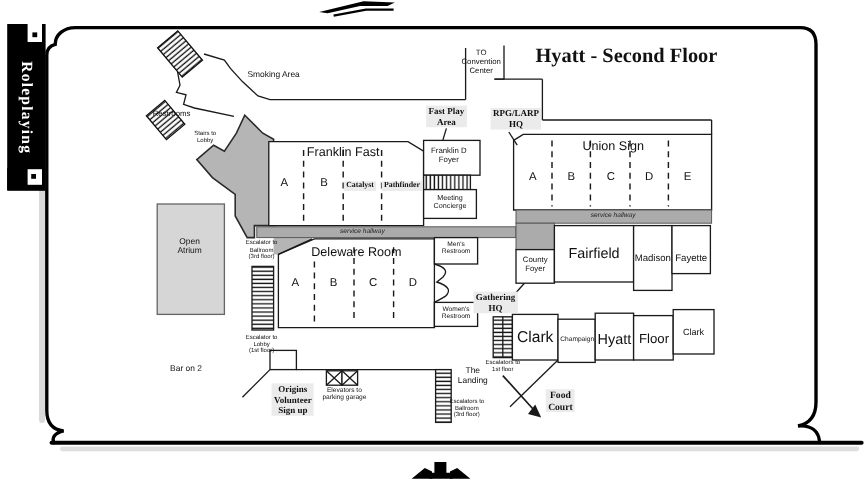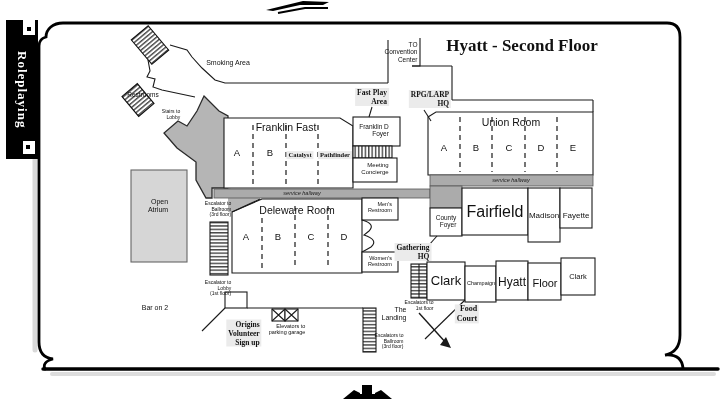--- a/index.html
+++ b/index.html
@@ -1,19 +1,19 @@
 <!DOCTYPE html>
 <html><head>
 <meta charset="utf-8">
 <style>
   html,body{margin:0;padding:0;background:#fff;}
   #stage{position:relative;width:720px;height:409px;background:#fff;overflow:hidden;
          font-family:"Liberation Sans",sans-serif;}
   #stage svg{position:absolute;left:0;top:0;}
-  .lbl{position:absolute;transform:translate(-50%,-50%);white-space:pre-line;text-align:right;
+  .lbl{position:absolute;transform:translate(-50%,-50%);white-space:pre-line;text-align:center;
        line-height:1.12;color:#111;z-index:3;}
   .b{font-family:"Liberation Serif",serif;font-weight:bold;background:#ebebeb;padding:0 2px;line-height:1.2;}
   .i{font-style:italic;color:#222;}
   .title{font-family:"Liberation Serif",serif;font-weight:bold;white-space:nowrap;}
   .tabtxt{position:absolute;left:7px;top:26px;width:30px;height:128px;color:#fff;
           font-family:"Liberation Serif",serif;font-weight:bold;font-size:13px;letter-spacing:1px;
           writing-mode:vertical-rl;text-orientation:mixed;display:flex;align-items:center;justify-content:center;z-index:4;}
 </style>
 </head>
 <body>
@@ -168,21 +168,21 @@
 <div class="lbl" style="left:237px;top:153px;font-size:9.5px">A</div>
 <div class="lbl" style="left:270px;top:153px;font-size:9.5px">B</div>
 <div class="lbl b" style="left:300px;top:155px;font-size:6.5px">Catalyst</div>
 <div class="lbl b" style="left:335px;top:155px;font-size:6.5px">Pathfinder</div>
 <div class="lbl" style="left:374px;top:130px;font-size:6.5px">Franklin D
 Foyer</div>
 <div class="lbl" style="left:375px;top:169px;font-size:6px">Meeting
 Concierge</div>
 <div class="lbl i" style="left:302px;top:193px;font-size:5.5px">service hallway</div>
 
-<div class="lbl" style="left:511px;top:123px;font-size:10.5px">Union Room</div>
+<div class="lbl" style="left:511px;top:123px;font-size:10.5px">Union Sign</div>
 <div class="lbl" style="left:444px;top:148px;font-size:9.5px">A</div>
 <div class="lbl" style="left:476px;top:148px;font-size:9.5px">B</div>
 <div class="lbl" style="left:509px;top:148px;font-size:9.5px">C</div>
 <div class="lbl" style="left:541px;top:148px;font-size:9.5px">D</div>
 <div class="lbl" style="left:573px;top:148px;font-size:9.5px">E</div>
 <div class="lbl i" style="left:511px;top:180px;font-size:5.5px">service hallway</div>
 
 <div class="lbl" style="left:158px;top:206px;font-size:7px">Open
 Atrium</div>
 <div class="lbl" style="left:218px;top:209px;font-size:5px">Escalator to
@@ -199,21 +199,21 @@
 <div class="lbl" style="left:344px;top:237px;font-size:9.5px">D</div>
 <div class="lbl" style="left:380px;top:207px;font-size:5.5px">Men's
 Restroom</div>
 <div class="lbl" style="left:380px;top:261px;font-size:5.5px">Women's
 Restroom</div>
 
 <div class="lbl" style="left:446px;top:221px;font-size:6.5px">County
 Foyer</div>
 <div class="lbl b" style="left:413px;top:252px;font-size:7.5px">Gathering
 HQ</div>
-<div class="lbl" style="left:495px;top:212px;font-size:16px">Fairfield</div>
+<div class="lbl" style="left:495px;top:212px;font-size:12px">Fairfield</div>
 <div class="lbl" style="left:544px;top:216px;font-size:8px">Madison</div>
 <div class="lbl" style="left:576px;top:216px;font-size:8px">Fayette</div>
 
 <div class="lbl" style="left:446px;top:281px;font-size:13px">Clark</div>
 <div class="lbl" style="left:481px;top:283px;font-size:5.5px">Champaign</div>
 <div class="lbl" style="left:512px;top:283px;font-size:12px">Hyatt</div>
 <div class="lbl" style="left:545px;top:283px;font-size:11px">Floor</div>
 <div class="lbl" style="left:578px;top:277px;font-size:7.5px">Clark</div>
 
 <div class="lbl" style="left:155px;top:308px;font-size:7px">Bar on 2</div>
@@ -222,16 +222,16 @@
 Sign up</div>
 <div class="lbl" style="left:287px;top:329px;font-size:5.5px">Elevators to
 parking garage</div>
 <div class="lbl" style="left:394px;top:314px;font-size:7px">The
 Landing</div>
 <div class="lbl" style="left:389px;top:341px;font-size:5px">Escalators to
 Ballroom
 (3rd floor)</div>
 <div class="lbl" style="left:419px;top:306px;font-size:5px">Escalators to
 1st floor</div>
-<div class="lbl b" style="left:467px;top:314px;font-size:8px">Food
+<div class="lbl b" style="left:467px;top:334px;font-size:8px">Food
 Court</div>
 
 </div>
 
 </body></html>

